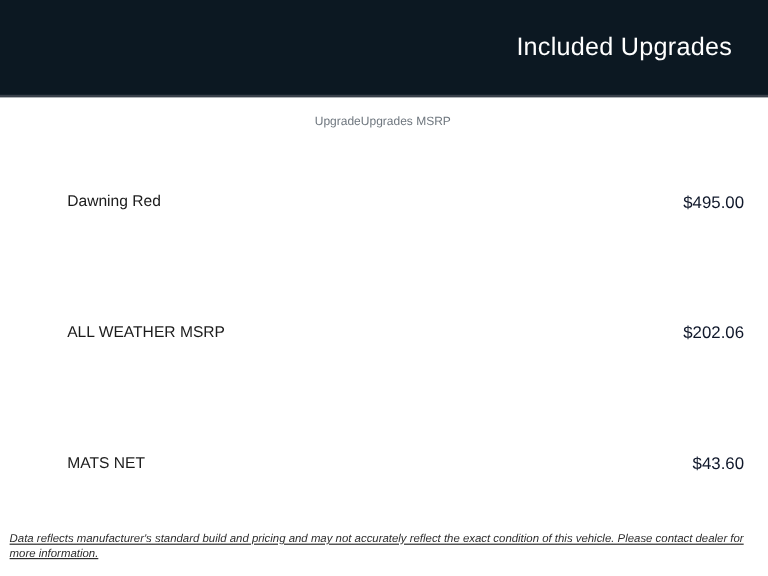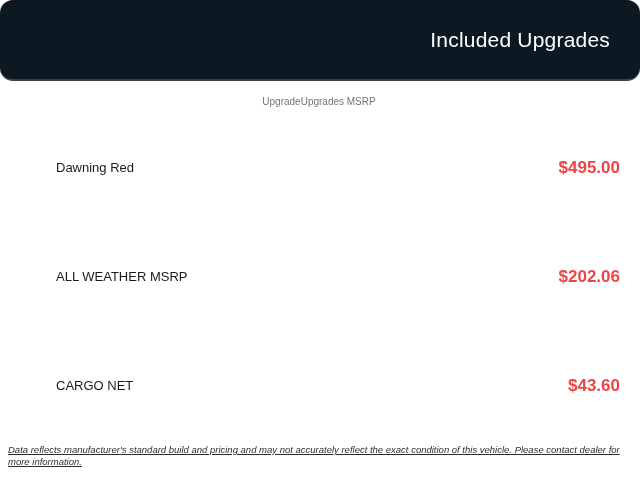--- a/index.html
+++ b/index.html
@@ -18,21 +18,20 @@
   
   .header {
     height: 81px;
     background: #0c1822;
     border-bottom: 2px solid #39404a;
     display: flex;
     align-items: center;
     justify-content: flex-end;
     padding-right: 30px;
     box-sizing: border-box;
-    border-radius: 13px;
   }
   .header-title {
     color: #ffffff;
     font-size: 21px;
     font-weight: 400;
     letter-spacing: 0.2px;
   }
   
   .col-header-row {
     height: 32px;
@@ -64,23 +63,23 @@
     align-items: center;
     justify-content: space-between;
     padding: 0 10px;
     box-sizing: border-box;
   }
   .row-label {
     font-size: 13px;
     color: #1b1b1b;
   }
   .row-price {
-    font-size: 17px;
-    font-weight: 700;
-    color: #ef4444;
+    font-size: 14px;
+    font-weight: 400;
+    color: #0f172a;
     padding-right: 10px;
   }
   
   .footer {
     padding: 4px 8px 0 8px;
   }
   .disclaimer {
     font-size: 9.5px;
     font-style: italic;
     color: #2e2e2e;
@@ -108,21 +107,21 @@
       <div class="row-label">Dawning Red</div>
       <div class="row-price">$495.00</div>
     </div>
 
     <div class="row">
       <div class="row-label">ALL WEATHER MSRP</div>
       <div class="row-price">$202.06</div>
     </div>
 
     <div class="row">
-      <div class="row-label">CARGO NET</div>
+      <div class="row-label">MATS NET</div>
       <div class="row-price">$43.60</div>
     </div>
 
   </div>
 
   <div class="footer">
     <div class="disclaimer">Data reflects manufacturer's standard build and pricing and may not accurately reflect the exact condition of this vehicle. Please contact dealer for more information.</div>
   </div>
 
 </div>

